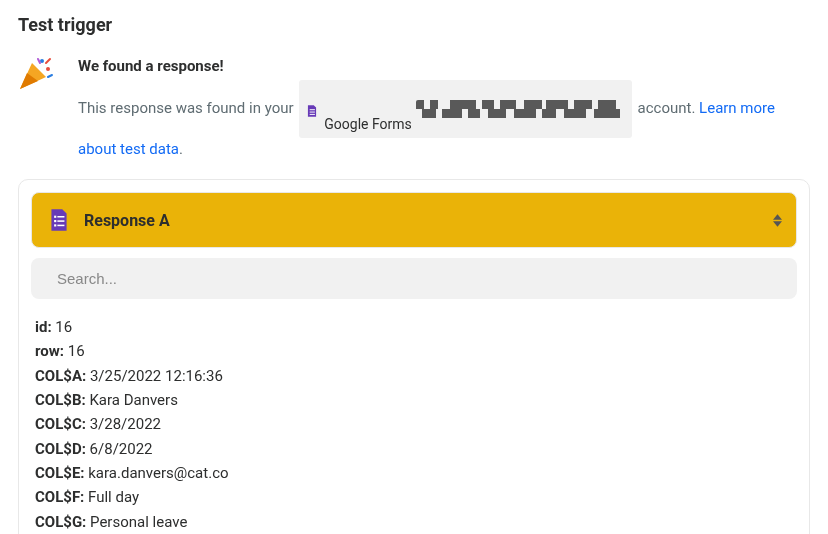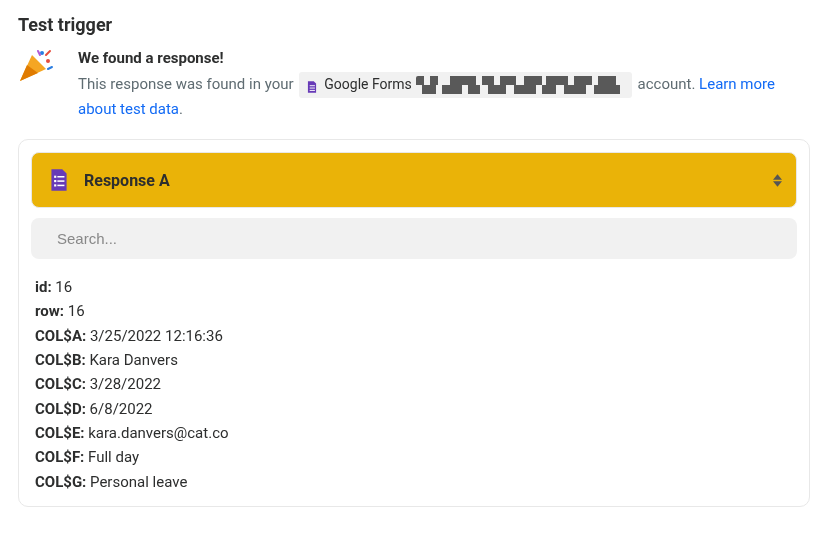--- a/index.html
+++ b/index.html
@@ -11,21 +11,21 @@
       font-family: -apple-system, BlinkMacSystemFont, "Segoe UI", Roboto, Helvetica, Arial, sans-serif;
       background: #fff;
       padding: 14px 18px;
       color: #2d2e2e;
       width: 828px;
     }
     .page-title {
       font-size: 18px;
       font-weight: 700;
       color: #2d2e2e;
-      margin-bottom: 12px;
+      margin-bottom: 20px;
     }
     .found-block {
       display: flex;
       gap: 24px;
       margin-bottom: 18px;
     }
     .party-icon {
       width: 36px;
       height: 36px;
       flex-shrink: 0;
@@ -54,20 +54,21 @@
     .gforms-mini {
       width: 14px;
       height: 14px;
       margin-right: 5px;
       display: inline-block;
       flex-shrink: 0;
     }
     .gforms-text {
       color: #2d2e2e;
       font-size: 14px;
+      margin-top: 32px;
     }
     .redacted {
       width: 210px;
       height: 18px;
       margin-left: 4px;
       background-image:
         linear-gradient(90deg, #595959 0 8px, transparent 8px 14px, #595959 14px 22px, transparent 22px 34px, #595959 34px 60px, transparent 60px 66px, #595959 66px 78px, transparent 78px 84px, #595959 84px 100px, transparent 100px 108px, #595959 108px 126px, transparent 126px 130px, #595959 130px 152px, transparent 152px 158px, #595959 158px 176px, transparent 176px 182px, #595959 182px 200px, transparent 200px 210px),
         linear-gradient(90deg, transparent 0 6px, #595959 6px 20px, transparent 20px 26px, #595959 26px 46px, transparent 46px 52px, #595959 52px 64px, transparent 64px 72px, #595959 72px 90px, transparent 90px 98px, #595959 98px 120px, transparent 120px 126px, #595959 126px 140px, transparent 140px 148px, #595959 148px 170px, transparent 170px 178px, #595959 178px 204px, transparent 204px 210px);
       background-size: 210px 9px, 210px 9px;
       background-position: 0 0, 0 9px;

